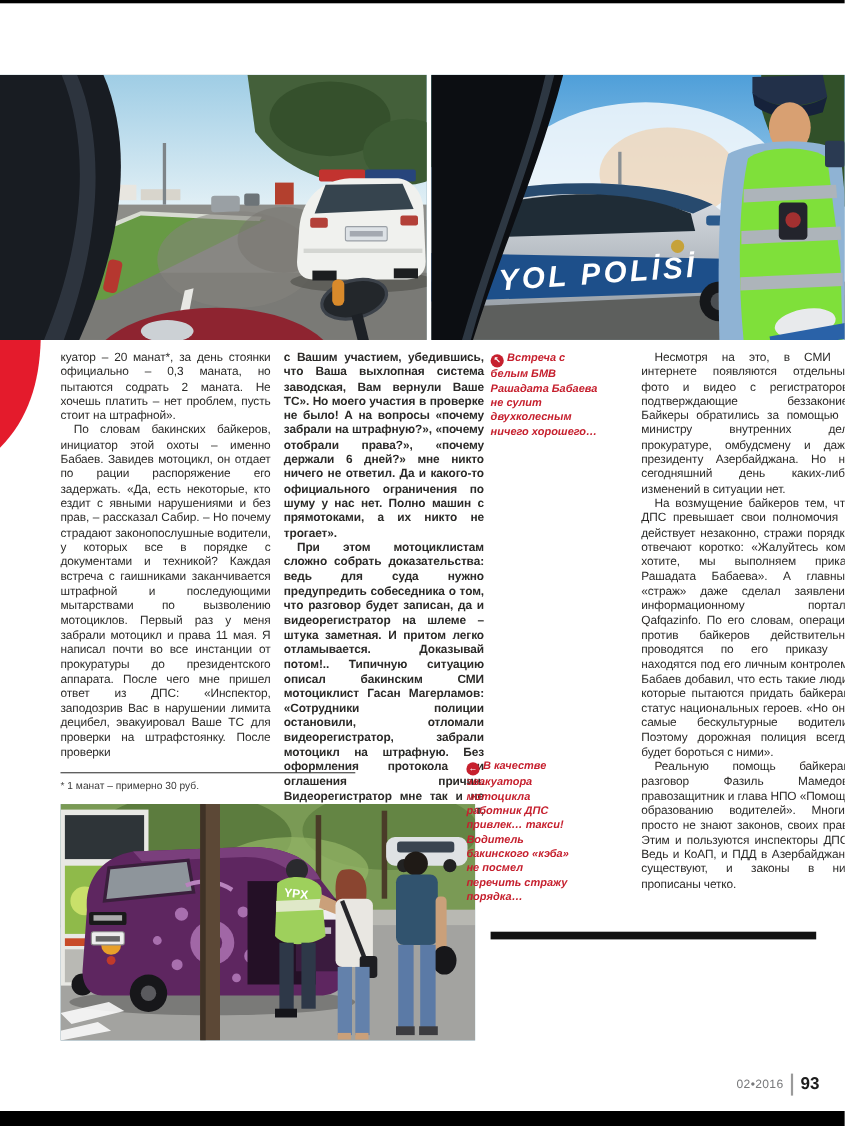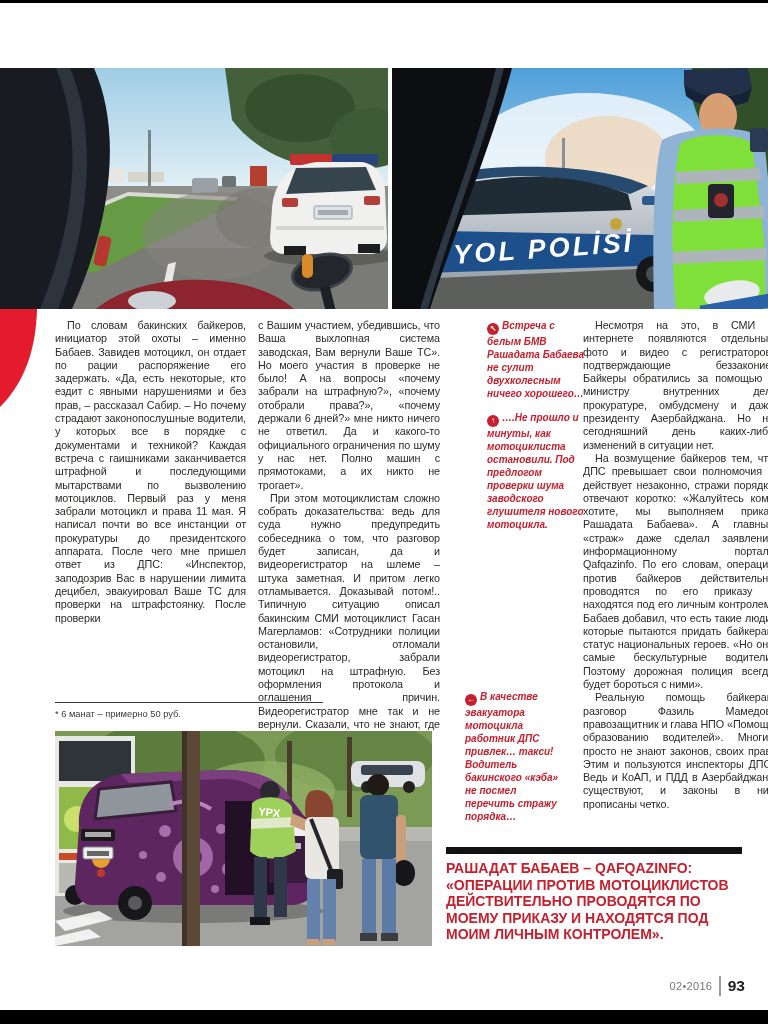--- a/index.html
+++ b/index.html
@@ -7,21 +7,21 @@
        font-family:"Liberation Sans","DejaVu Sans",sans-serif;overflow:hidden;}
   .abs{position:absolute;}
   .bar{background:#000;left:0;width:768px;}
   .photo{overflow:hidden;background:#9db8c4;}
   .photo svg{display:block;}
   .body-col{top:319px;font-size:10.8px;line-height:13.3px;color:#2b2a28;
             text-align:justify;letter-spacing:-0.1px;}
   .body-col p{margin:0;}
   .body-col p.ind{text-indent:12px;}
   .cap-col{color:#c6202e;font-style:italic;font-weight:bold;
-           font-size:10px;line-height:13px;margin-left:41px;}
+           font-size:10px;line-height:13px;}
   .cap-item{margin-bottom:11px;}
   .cap-icon{display:inline-flex;width:12px;height:12px;border-radius:50%;
             background:#c6202e;color:#fff;font-style:normal;font-size:8px;
             line-height:12px;align-items:center;justify-content:center;
             margin-right:3px;vertical-align:-2px;}
   .footnote-rule{border-top:1.2px solid #3a3a3a;}
   .footnote{font-size:9.3px;color:#3a3a3a;}
   .quote-bar{height:7px;background:#121212;width:296px;}
   .pull-quote{margin-top:6px;width:299px;color:#c6202e;font-weight:bold;
               font-size:14px;line-height:16.6px;}
@@ -148,45 +148,43 @@
     <rect x="-34" y="6" width="70" height="14" fill="#2a62a8"></rect>
   </g>
 </svg>
 </div>
 
 <svg class="abs" style="left:0;top:309px;" width="40" height="100">
   <path d="M0,0 H37 C36,38 26,72 0,98 Z" fill="#e41b2c"></path>
 </svg>
 
 <div class="abs body-col" style="left:55px;width:191px;">
+  <p>куатор – 20 манат*, за день стоянки официально – 0,3 маната, но пытаются содрать 2 маната. Не хочешь платить – нет проблем, пусть стоит на штрафной».</p>
   <p class="ind">По словам бакинских байкеров, инициатор этой охоты – именно Бабаев. Завидев мотоцикл, он отдает по рации распоряжение его задержать. «Да, есть некоторые, кто ездит с явными нарушениями и без прав, – рассказал Сабир. – Но почему страдают законопослушные водители, у которых все в порядке с документами и техникой? Каждая встреча с гаишниками заканчивается штрафной и последующими мытарствами по вызволению мотоциклов. Первый раз у меня забрали мотоцикл и права 11 мая. Я написал почти во все инстанции от прокуратуры до президентского аппарата. После чего мне пришел ответ из ДПС: «Инспектор, заподозрив Вас в нарушении лимита децибел, эвакуировал Ваше ТС для проверки на штрафстоянку. После проверки</p>
 </div>
 
-<div class="abs body-col" style="left:258px;width:182px;">
+<div class="abs body-col" style="left:258px;width:182px;font-weight:bold;">
   <p>с Вашим участием, убедившись, что Ваша выхлопная система заводская, Вам вернули Ваше ТС». Но моего участия в проверке не было! А на вопросы «почему забрали на штрафную?», «почему отобрали права?», «почему держали 6 дней?» мне никто ничего не ответил. Да и какого-то официального ограничения по шуму у нас нет. Полно машин с прямотоками, а их никто не трогает».</p>
   <p class="ind">При этом мотоциклистам сложно собрать доказательства: ведь для суда нужно предупредить собеседника о том, что разговор будет записан, да и видеорегистратор на шлеме – штука заметная. И притом легко отламывается. Доказывай потом!.. Типичную ситуацию описал бакинским СМИ мотоциклист Гасан Магерламов: «Сотрудники полиции остановили, отломали видеорегистратор, забрали мотоцикл на штрафную. Без оформления протокола и оглашения причин. Видеорегистратор мне так и не вернули. Сказали, что не знают, где он».</p>
 </div>
 
 <div class="abs cap-col" style="left:446px;top:319px;width:99px;">
   <div class="cap-item">
     <span class="cap-icon">↖</span><span>Встреча с белым БМВ Рашадата Бабаева не сулит двухколесным ничего хорошего…</span>
   </div>
-  <div class="cap-item">
-    <span class="cap-icon">↑</span><span>….Не прошло и минуты, как мотоциклиста остановили. Под предлогом проверки шума заводского глушителя нового мотоцикла.</span>
-  </div>
 </div>
 
 <div class="abs body-col" style="left:583px;width:191px;">
   <p class="ind">Несмотря на это, в СМИ и интернете появляются отдельные фото и видео с регистраторов, подтверждающие беззаконие. Байкеры обратились за помощью к министру внутренних дел, прокуратуре, омбудсмену и даже президенту Азербайджана. Но на сегодняшний день каких-либо изменений в ситуации нет.</p>
   <p class="ind">На возмущение байкеров тем, что ДПС превышает свои полномочия и действует незаконно, стражи порядка отвечают коротко: «Жалуйтесь кому хотите, мы выполняем приказ Рашадата Бабаева». А главный «страж» даже сделал заявление информационному порталу Qafqazinfo. По его словам, операции против байкеров действительно проводятся по его приказу и находятся под его личным контролем. Бабаев добавил, что есть такие люди, которые пытаются придать байкерам статус национальных героев. «Но они самые бескультурные водители. Поэтому дорожная полиция всегда будет бороться с ними».</p>
   <p class="ind">Реальную помощь байкерам разговор Фазиль Мамедов, правозащитник и глава НПО «Помощь образованию водителей». Многие просто не знают законов, своих прав. Этим и пользуются инспекторы ДПС. Ведь и КоАП, и ПДД в Азербайджане существуют, и законы в них прописаны четко.</p>
 </div>
 
 <div class="abs footnote-rule" style="left:55px;top:702px;width:268px;"></div>
-<div class="abs footnote" style="left:55px;top:709px;width:268px;">* 6 манат – примерно 50 руб.</div>
+<div class="abs footnote" style="left:55px;top:709px;width:268px;">* 1 манат – примерно 30 руб.</div>
 
 <div class="abs photo" style="left:55px;top:731px;width:377px;height:215px;">
 <svg width="377" height="215" viewBox="0 0 377 215">
   <rect width="377" height="112" fill="#7a9a55"></rect>
   <ellipse cx="120" cy="30" rx="90" ry="40" fill="#5c7c3e"></ellipse>
   <ellipse cx="300" cy="24" rx="80" ry="36" fill="#648544"></ellipse>
   <ellipse cx="210" cy="60" rx="70" ry="30" fill="#94b566" opacity="0.7"></ellipse>
   <rect x="232" y="10" width="5" height="90" fill="#4a3c28"></rect>
   <rect x="292" y="6" width="5" height="80" fill="#4a3c28"></rect>
   <rect y="96" width="377" height="18" fill="#b8b8b2"></rect>
@@ -273,20 +271,19 @@
   <polygon points="0,206 34,198 46,206 0,215" fill="#ffffff" opacity="0.85"></polygon>
 </svg>
 </div>
 
 <div class="abs cap-col" style="left:424px;top:690px;width:99px;">
   <span class="cap-icon">←</span><span>В качестве эвакуатора мотоцикла работник ДПС привлек… такси! Водитель бакинского «кэба» не посмел перечить стражу порядка…</span>
 </div>
 
 <div class="abs" style="left:446px;top:847px;">
   <div class="quote-bar"></div>
-  <div class="pull-quote">РАШАДАТ БАБАЕВ – QAFQAZINFO: «ОПЕРАЦИИ ПРОТИВ МОТОЦИКЛИСТОВ ДЕЙСТВИТЕЛЬНО ПРОВОДЯТСЯ ПО МОЕМУ ПРИКАЗУ И НАХОДЯТСЯ ПОД МОИМ ЛИЧНЫМ КОНТРОЛЕМ».</div>
 </div>
 
 <div class="abs footer" style="top:976px;right:23px;">
   <span class="date">02•2016</span>
   <span class="vdiv"></span>
   <span class="pnum">93</span>
 </div>
 
 </body></html>

